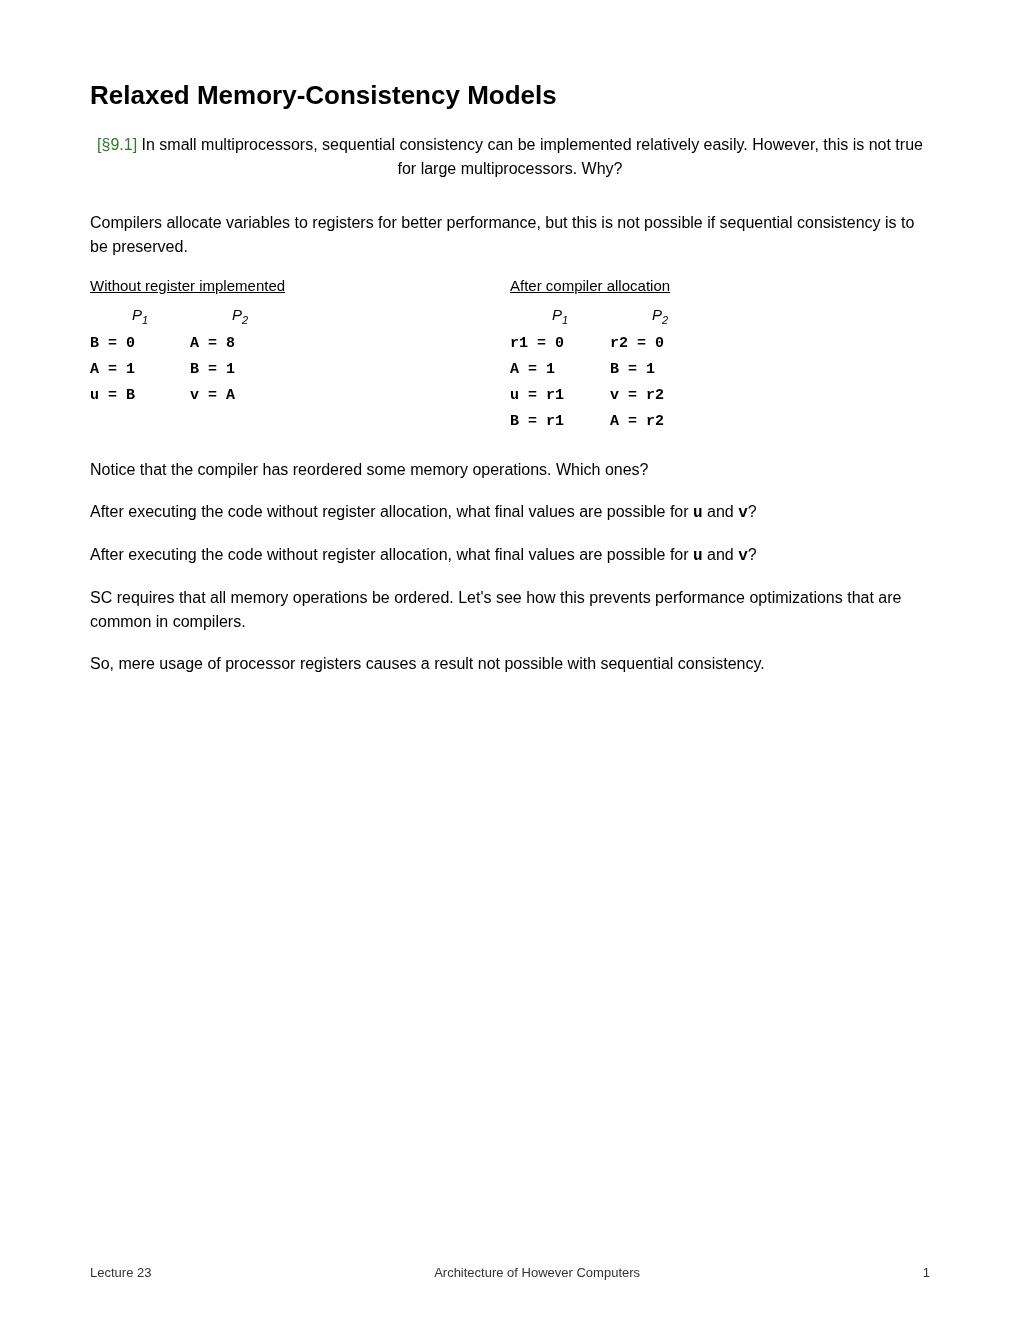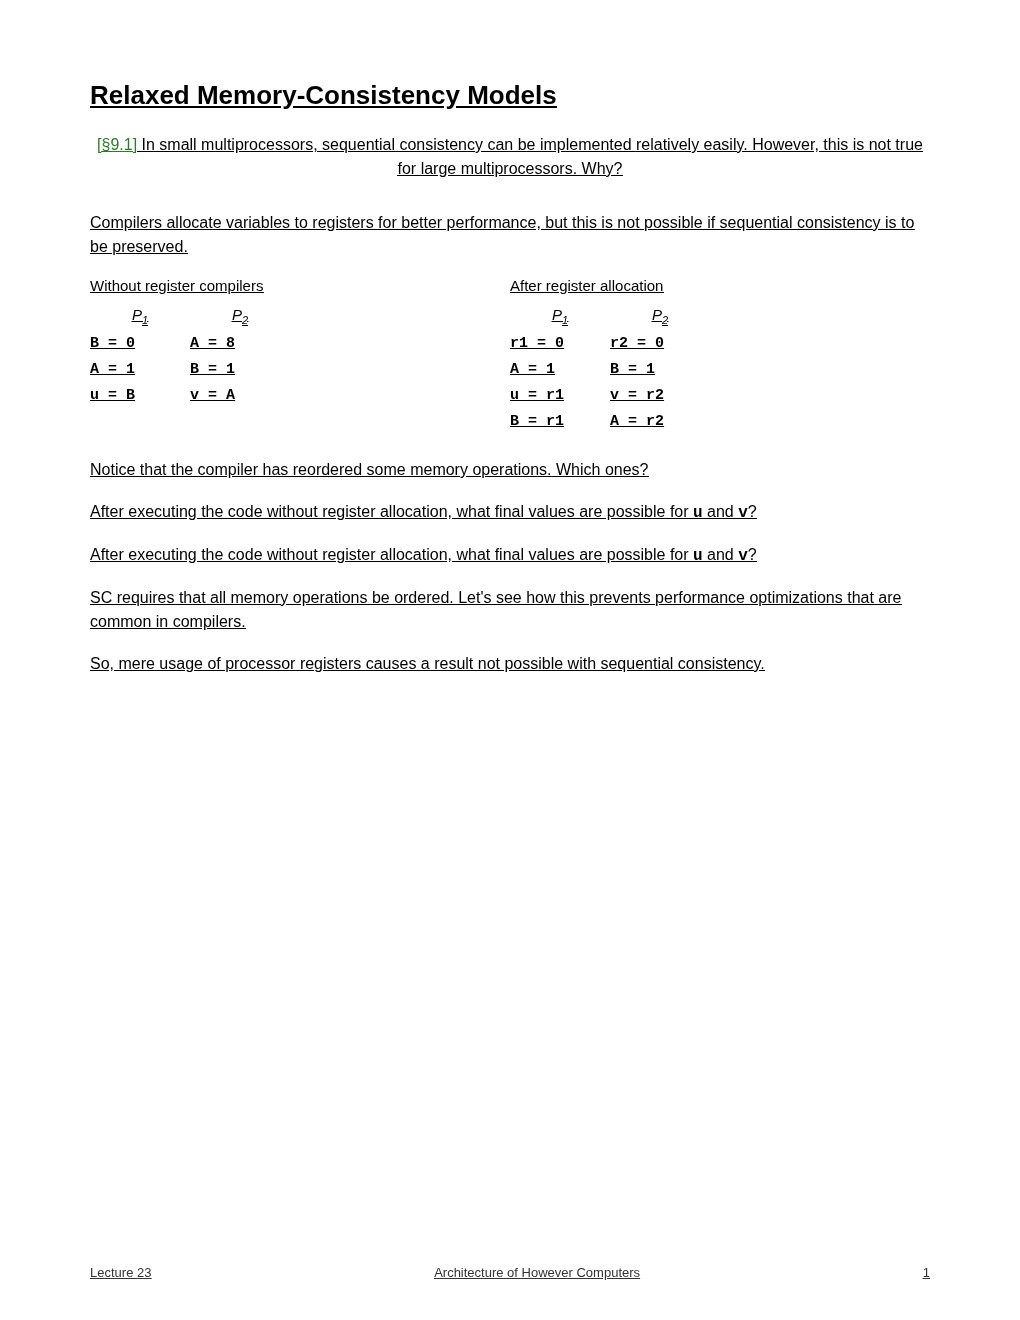--- a/index.html
+++ b/index.html
@@ -1,15 +1,15 @@
 <!DOCTYPE html>
 <html><head>
   <meta charset="utf-8">
   <style>
-    * { margin: 0; padding: 0; box-sizing: border-box; text-decoration: underline; }
+    * { margin: 0; padding: 0; box-sizing: border-box; }
     body {
       background: #fff;
       font-family: Arial, Helvetica, sans-serif;
       font-size: 16px;
       color: #000;
       width: 1020px;
       min-height: 1320px;
       position: relative;
     }
     .page {
@@ -112,21 +112,21 @@
 
   <p class="intro-paragraph">
     <span class="section-ref">[§9.1]</span><span> In small multiprocessors, sequential consistency can be implemented relatively easily.  However, this is not true for large multiprocessors.  Why?</span>
   </p>
 
   <p class="body-paragraph">Compilers allocate variables to registers for better performance, but this is not possible if sequential consistency is to be preserved.</p>
 
   <div class="code-table-section">
 
     <div class="code-column-group">
-      <div class="col-header">Without register compilers</div>
+      <div class="col-header">Without register implemented</div>
       <div class="processors-row">
         <div class="proc-col">
           <div class="proc-label">
             <span>P</span><sub>1</sub>
           </div>
           <div class="code-line">B = 0</div>
           <div class="code-line">A = 1</div>
           <div class="code-line">u = B</div>
         </div>
         <div class="proc-col">
@@ -134,21 +134,21 @@
             <span>P</span><sub>2</sub>
           </div>
           <div class="code-line">A = 8</div>
           <div class="code-line">B = 1</div>
           <div class="code-line">v = A</div>
         </div>
       </div>
     </div>
 
     <div class="code-column-group-right">
-      <div class="col-header">After register allocation</div>
+      <div class="col-header">After compiler allocation</div>
       <div class="processors-row">
         <div class="proc-col">
           <div class="proc-label">
             <span>P</span><sub>1</sub>
           </div>
           <div class="code-line">r1 = 0</div>
           <div class="code-line">A = 1</div>
           <div class="code-line">u = r1</div>
           <div class="code-line">B = r1</div>
         </div>

